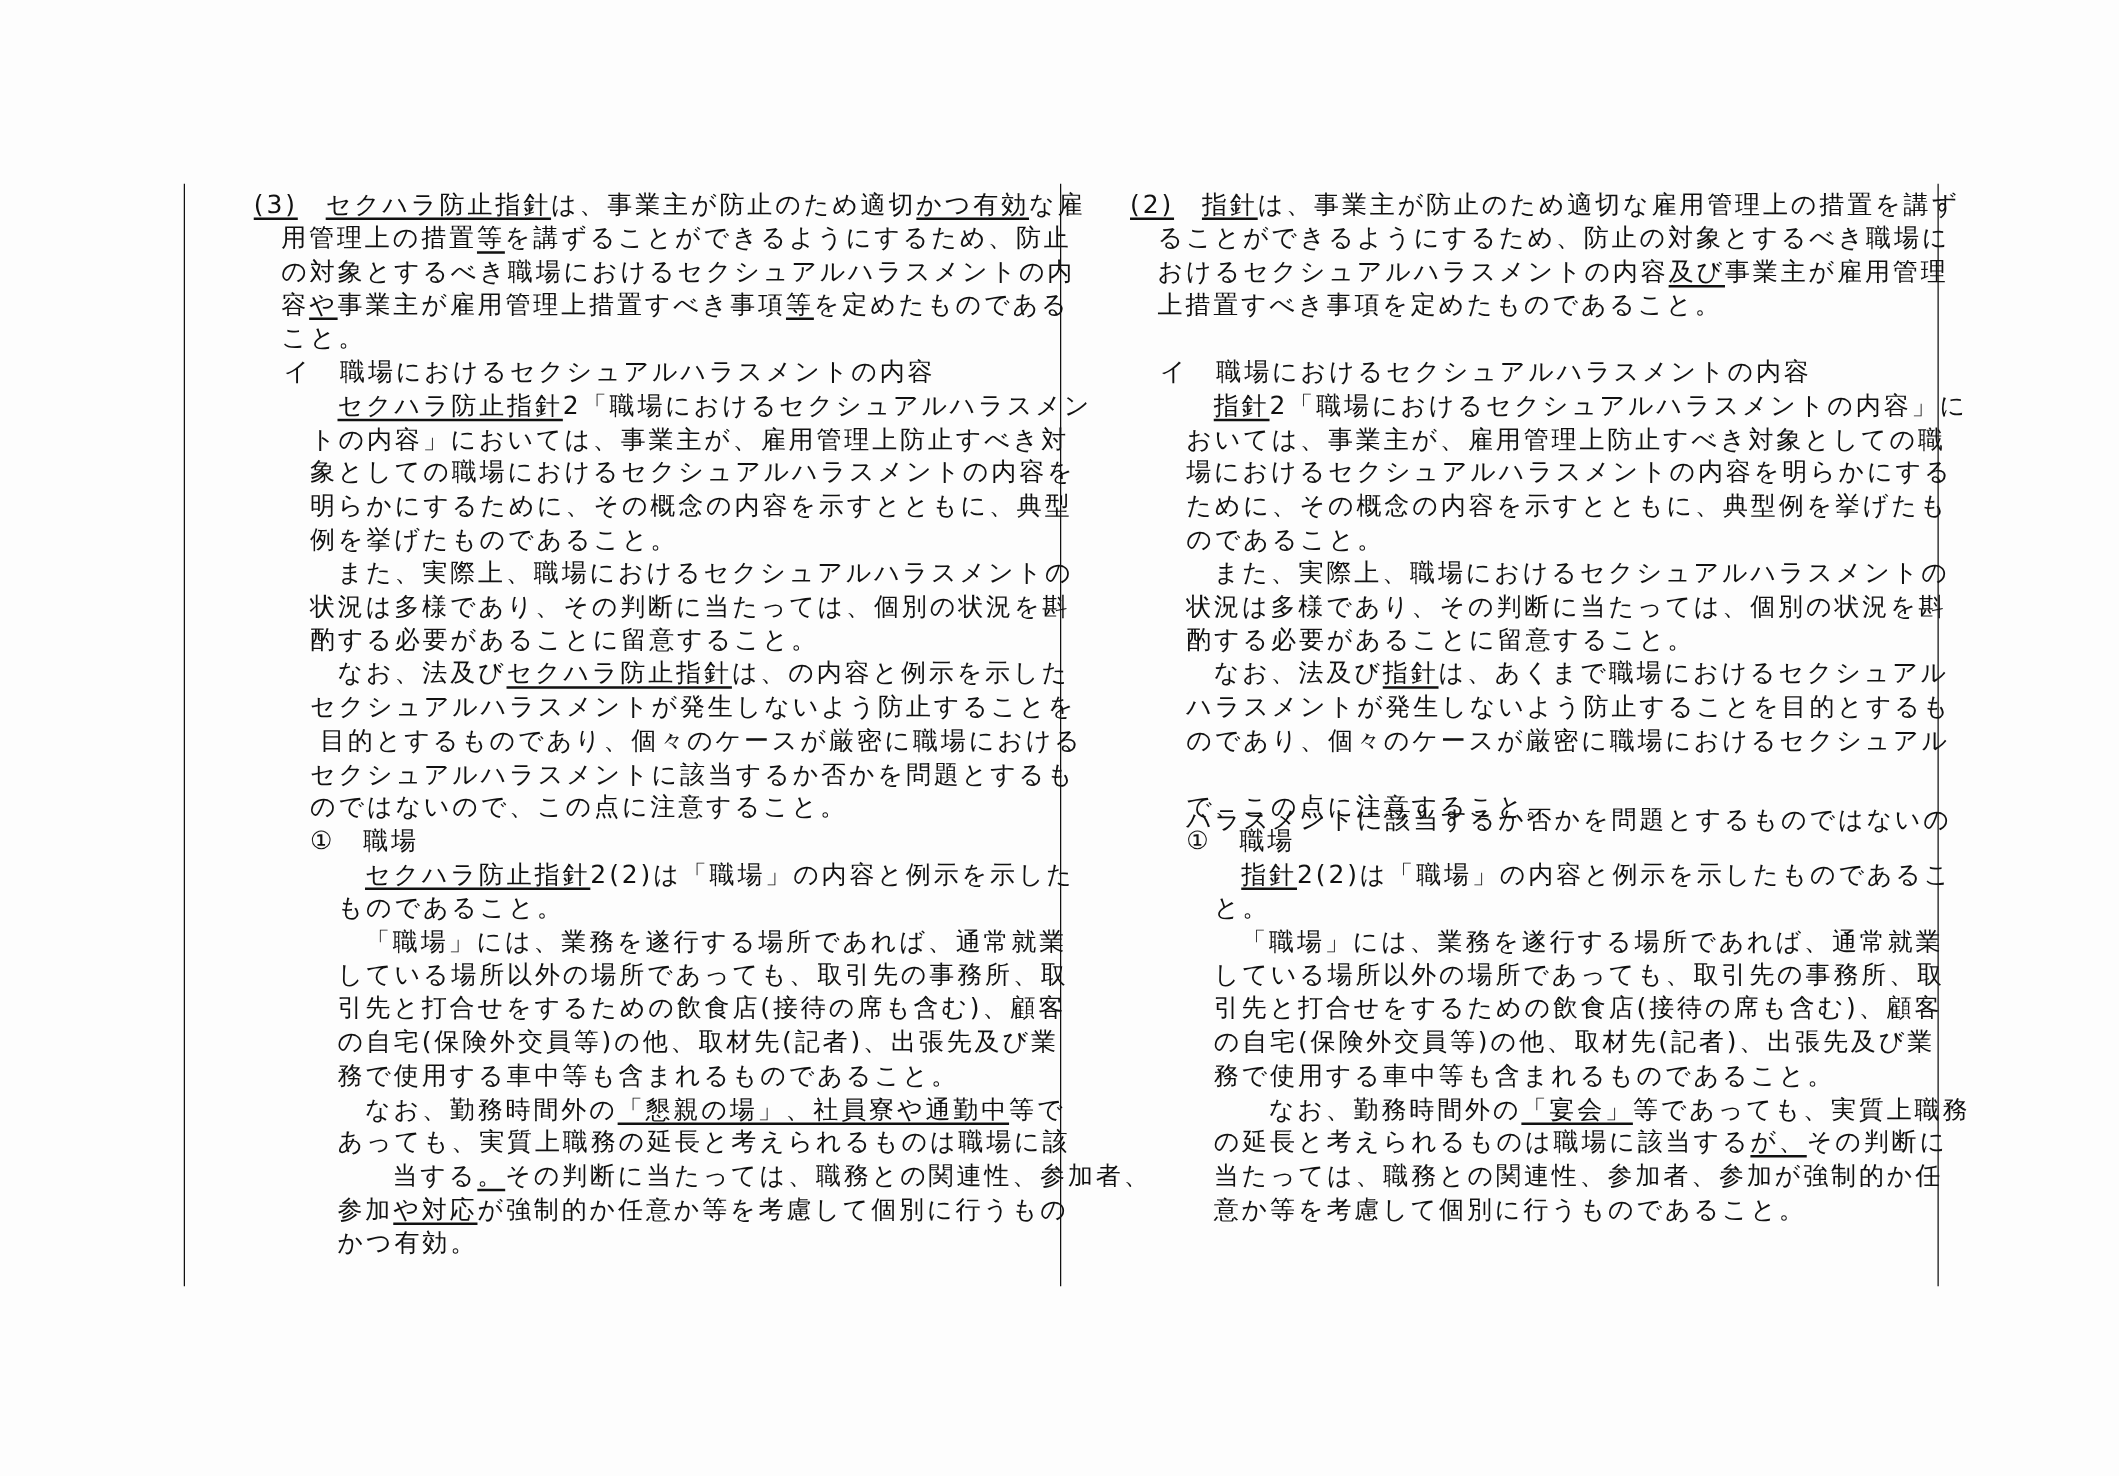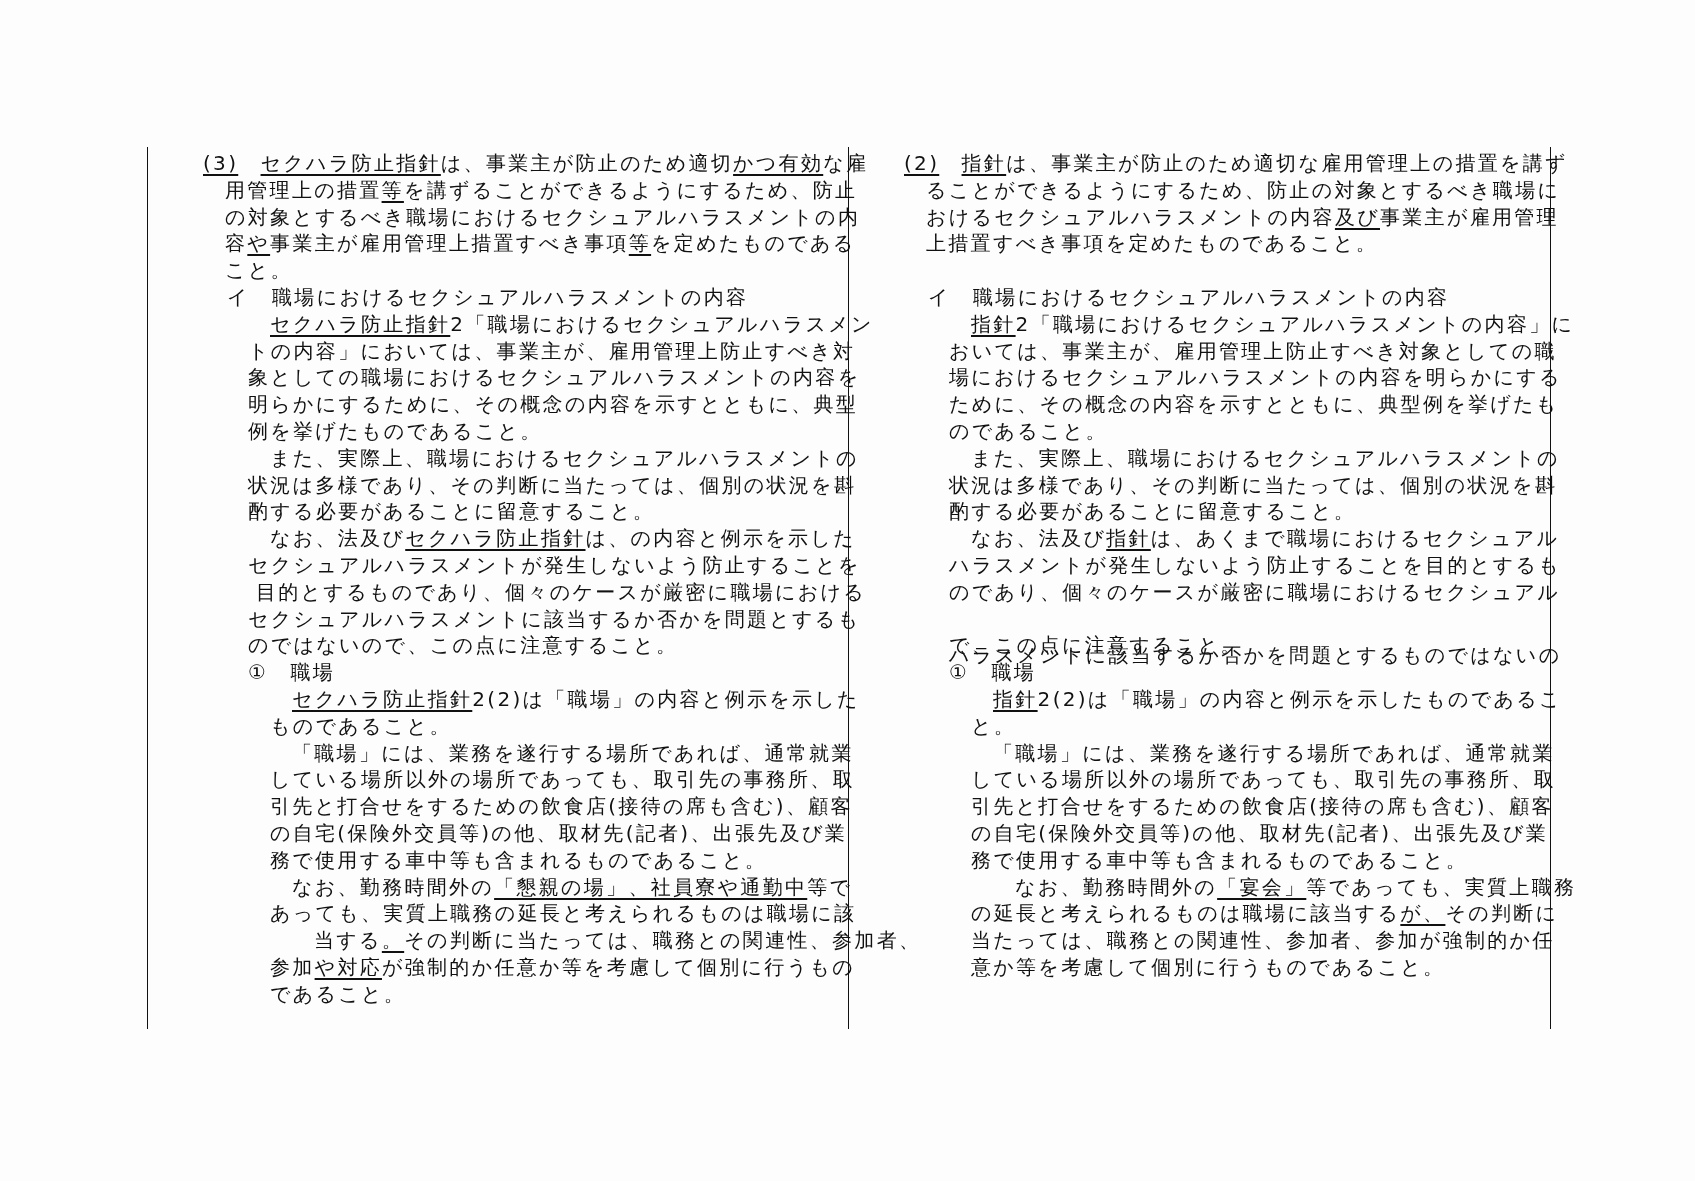--- a/index.html
+++ b/index.html
@@ -48,21 +48,21 @@
       <div class="ln" style="left: 122px; top: 562.8px;"><span class="mk">ものであること。</span></div>
       <div class="ln" style="left: 144px; top: 589.6px;"><span class="mk">「職場」には、業務を遂行する場所であれば、通常就業</span></div>
       <div class="ln" style="left: 122px; top: 616.4px;"><span class="mk">している場所以外の場所であっても、取引先の事務所、取</span></div>
       <div class="ln" style="left: 122px; top: 643.2px;"><span class="mk">引先と打合せをするための飲食店(接待の席も含む)、顧客</span></div>
       <div class="ln" style="left: 122px; top: 670px;"><span class="mk">の自宅(保険外交員等)の他、取材先(記者)、出張先及び業</span></div>
       <div class="ln" style="left: 122px; top: 696.8px;"><span class="mk">務で使用する車中等も含まれるものであること。</span></div>
       <div class="ln" style="left: 144px; top: 723.6px;"><span class="mk">なお、勤務時間外の</span><span class="mk u">「懇親の場」、社員寮や通勤中</span><span class="mk">等で</span></div>
       <div class="ln" style="left: 122px; top: 750.4px;"><span class="mk">あっても、実質上職務の延長と考えられるものは職場に該</span></div>
       <div class="ln" style="left: 122px; top: 777.2px; margin-left: 44px;"><span class="mk">当する</span><span class="mk u">。</span><span class="mk">その判断に当たっては、職務との関連性、参加者、</span></div>
       <div class="ln" style="left: 122px; top: 804px;"><span class="mk">参加</span><span class="mk u">や対応</span><span class="mk">が強制的か任意か等を考慮して個別に行うもの</span></div>
-      <div class="ln" style="left: 122px; top: 830.8px;"><span class="mk">であること。</span></div>
+      <div class="ln" style="left: 122px; top: 830.8px;"><span class="mk">かつ有効。</span></div>
     </div>
   <div class="col col-right" id="col-right">
       <div class="ln" style="left: 55px; top: 0px;"><span class="mk u">(2)</span><span class="mk">　</span><span class="mk u">指針</span><span class="mk">は、事業主が防止のため適切な雇用管理上の措置を講ず</span></div>
       <div class="ln" style="left: 77px; top: 26.8px;"><span class="mk">ることができるようにするため、防止の対象とするべき職場に</span></div>
       <div class="ln" style="left: 77px; top: 53.6px;"><span class="mk">おけるセクシュアルハラスメントの内容</span><span class="mk u">及び</span><span class="mk">事業主が雇用管理</span></div>
       <div class="ln" style="left: 77px; top: 80.4px;"><span class="mk">上措置すべき事項を定めたものであること。</span></div>
       <div class="ln" style="left: 79px; top: 134px;"><span class="mk">イ　職場におけるセクシュアルハラスメントの内容</span></div>
       <div class="ln" style="left: 122px; top: 160.8px;"><span class="mk u">指針</span><span class="mk">2「職場におけるセクシュアルハラスメントの内容」に</span></div>
       <div class="ln" style="left: 100px; top: 187.6px;"><span class="mk">おいては、事業主が、雇用管理上防止すべき対象としての職</span></div>
       <div class="ln" style="left: 100px; top: 214.4px; text-align: right;"><span class="mk">場におけるセクシュアルハラスメントの内容を明らかにする</span></div>

